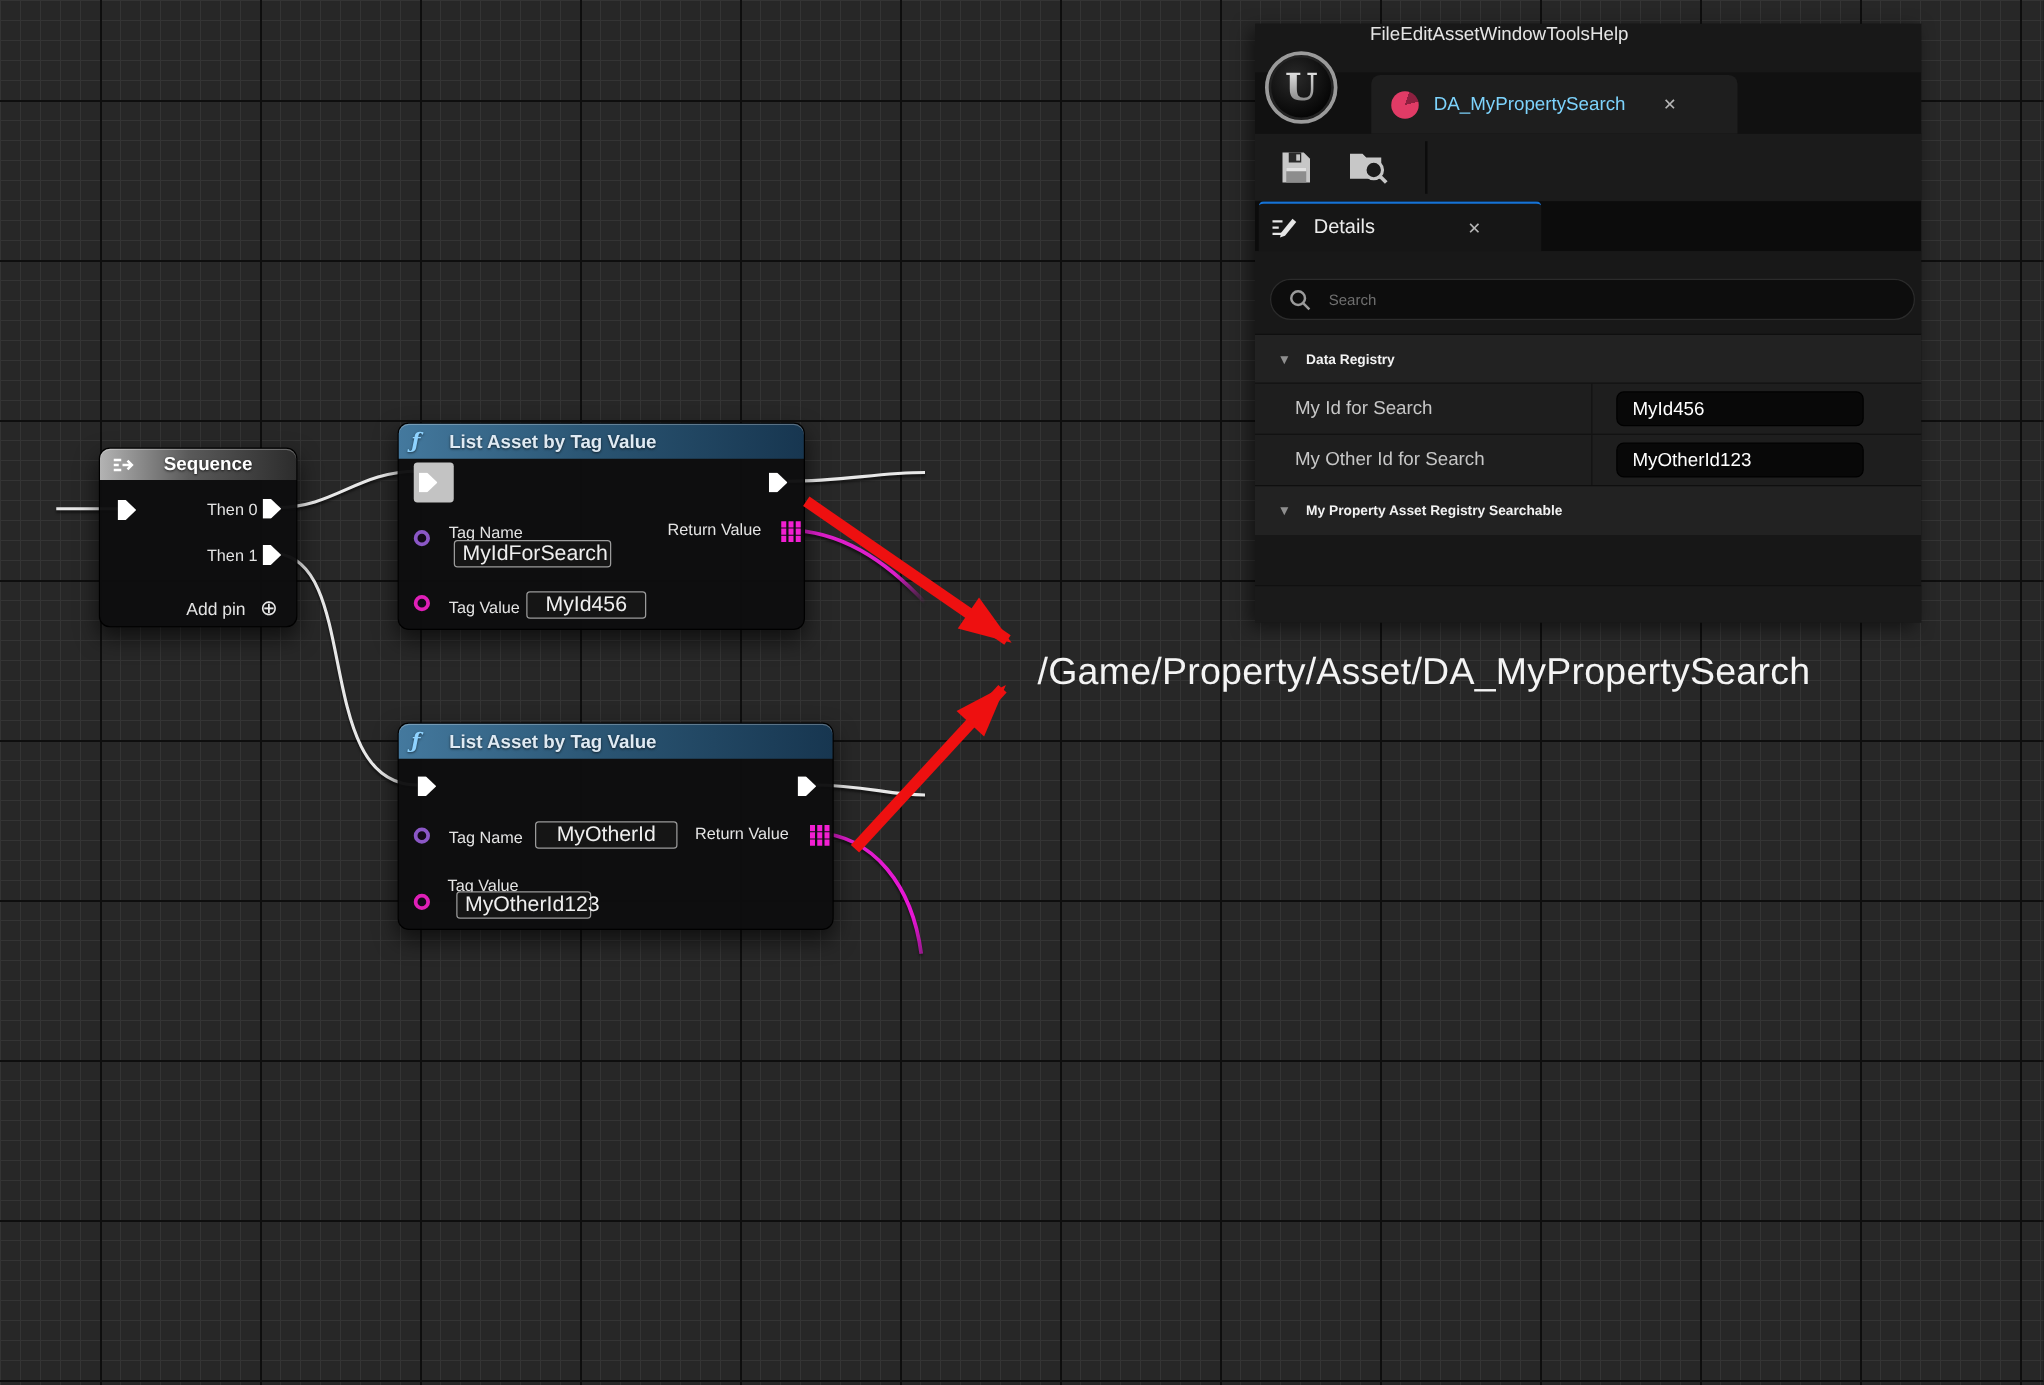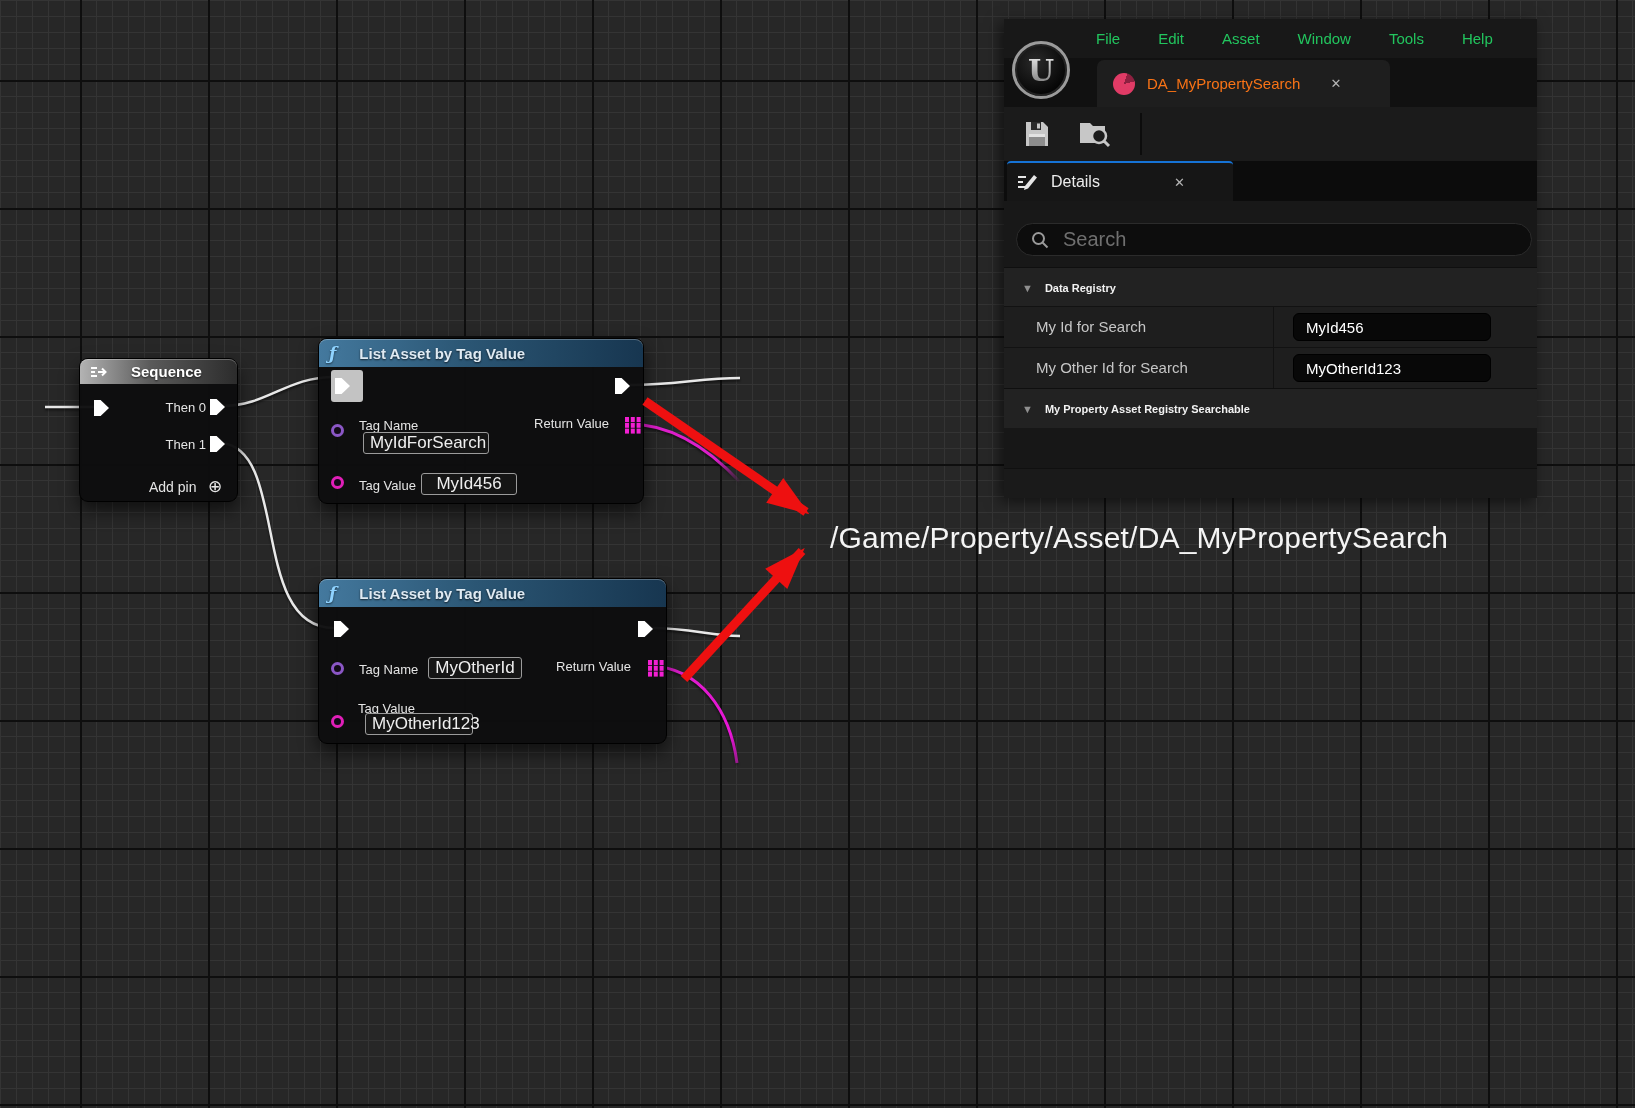--- a/index.html
+++ b/index.html
@@ -38,51 +38,51 @@
     11.6px 5.8px #f21fd2,0 11.6px #f21fd2,5.8px 11.6px #f21fd2,11.6px 11.6px #f21fd2;}
   .hibox{position:absolute;width:32px;height:32px;background:#c3c3c3;border-radius:3px;}
   .addpin-icon{position:absolute;font-size:17px;color:#e8e8e8;line-height:1;}
   
   #pathtext{position:absolute;left:830px;top:521px;font-size:30px;color:#f4f4f4;
     letter-spacing:.2px;z-index:5;white-space:nowrap;}
   
   #panel{position:absolute;left:1004px;top:19px;width:533px;height:479px;background:#171717;
     z-index:6;overflow:hidden;box-shadow:-4px 4px 14px rgba(0,0,0,.55);font-size:15px;}
   .menurow{position:absolute;left:0;top:0;right:0;height:39px;background:#181818;
-    display:flex;align-items:center;gap:38px;padding-left:92px;color:#22c55e;}
+    display:flex;align-items:flex-start;padding-left:92px;color:#e5e5e5;}
   .menuitem{white-space:nowrap;cursor:default;}
   #ulogo{position:absolute;left:8px;top:22px;width:52px;height:52px;border-radius:50%;
     background:radial-gradient(circle at 40% 35%,#2a2a2a,#060606 70%);
     border:3px solid #9b9b9b;box-shadow:inset 0 0 0 2px #222;z-index:3;
     display:flex;align-items:center;justify-content:center;}
   #ulogo span{font-family:"DejaVu Serif",serif;font-weight:bold;font-size:30px;
     background:linear-gradient(#f2f2f2,#6f6f6f);-webkit-background-clip:text;
     background-clip:text;color:transparent;}
   .tabrow{position:absolute;left:0;top:39px;right:0;height:49px;background:#111111;}
   .assettab{position:absolute;left:93px;top:2px;width:293px;height:47px;background:#1e1e1e;
     border-radius:7px 7px 0 0;display:flex;align-items:center;gap:12px;padding-left:16px;
     box-sizing:border-box;}
   .pieicon{width:22px;height:22px;border-radius:50%;
     background:conic-gradient(from 18deg,#8e2040 0 58deg,#e13b66 58deg 360deg);}
-  .assettab .ttl{color:#f97316;font-size:15px;}
+  .assettab .ttl{color:#7dd3fc;font-size:15px;}
   .closex{color:#b5b5b5;font-size:13px;margin-left:18px;cursor:default;}
   .toolrow{position:absolute;left:0;top:88px;right:0;height:54px;background:#1b1b1b;}
   .tool{position:absolute;top:10px;width:34px;height:34px;display:flex;align-items:center;justify-content:center;}
   .toolsep{position:absolute;left:136px;top:6px;width:2px;height:42px;background:#0c0c0c;}
   .dtabbar{position:absolute;left:0;top:142px;right:0;height:40px;background:#0c0c0c;}
   .dtab{position:absolute;left:3px;top:0;width:226px;height:40px;background:#161616;
     border-top:2px solid #1673d6;border-radius:4px 4px 0 0;display:flex;align-items:center;
     gap:12px;padding-left:10px;box-sizing:border-box;}
   .dtab .ttl{color:#ececec;font-size:16px;}
   .searchrow{position:absolute;left:0;top:182px;right:0;height:66px;background:#181818;}
   .searchpill{position:absolute;left:12px;top:22px;width:516px;height:33px;background:#0d0d0d;
     border:1px solid #2b2b2b;border-radius:17px;display:flex;align-items:center;gap:12px;
     padding-left:14px;box-sizing:border-box;}
   .searchpill input{background:transparent;border:none;outline:none;color:#cfcfcf;
-    font-size:20px;width:420px;font-family:"Liberation Sans",sans-serif;}
+    font-size:12px;width:420px;font-family:"Liberation Sans",sans-serif;}
   .searchpill input::placeholder{color:#6f6f6f;}
   .secheader{position:absolute;left:0;right:0;height:39px;background:#222222;
     display:flex;align-items:center;gap:12px;padding-left:18px;border-top:1px solid #0f0f0f;}
   .secheader .tri{color:#8f8f8f;font-size:11px;}
   .secheader .ttl{color:#f2f2f2;font-weight:bold;font-size:11px;}
   .prow{position:absolute;left:0;right:0;height:41px;background:#1e1e1e;border-top:1px solid #121212;}
   .prow .lbl{position:absolute;left:32px;top:11px;color:#c6c6c6;font-size:15px;white-space:nowrap;}
   .prow .divider{position:absolute;left:269px;top:0;width:1px;height:100%;background:#121212;}
   .prow input{position:absolute;left:289px;top:6px;width:198px;height:28px;background:#080808;
     border:1px solid #000;border-radius:6px;color:#fff;font-size:15px;padding:0 12px;
@@ -154,21 +154,21 @@
 
   <div class="node" style="left:318px;top:578px;width:347px;height:164px;">
     <div class="nhead blue">
       <span class="fglyph">ƒ</span>
       <span class="ntitle">List Asset by Tag Value</span>
     </div>
     <div class="execpin" style="left:15px;top:42px;"></div>
     <div class="execpin" style="left:319px;top:42px;"></div>
     <span class="pinlabel" style="left:40px;top:83px;">Tag Name</span>
     <div class="ringpin" style="left:12px;top:83px;"></div>
-    <div class="nodefield" style="left:109px;top:78px;width:94px;">MyOtherId</div>
+    <div class="nodefield" style="left:109px;top:78px;width:114px;">MyOtherId</div>
     <span class="pinlabel" style="right:35px;top:80px;">Return Value</span>
     <div class="gridpin" style="right:14px;top:81px;"></div>
     <span class="pinlabel" style="left:39px;top:122px;">Tag Value</span>
     <div class="ringpin magenta" style="left:12px;top:136px;"></div>
     <div class="nodefield" style="left:46px;top:134px;width:108px;">MyOtherId123</div>
   </div>
 
   <svg class="layer" width="1635" height="1108" style="z-index:5;">
     <defs>
       <marker id="rhead" markerUnits="userSpaceOnUse" markerWidth="46" markerHeight="34" refX="40" refY="17" orient="auto">

